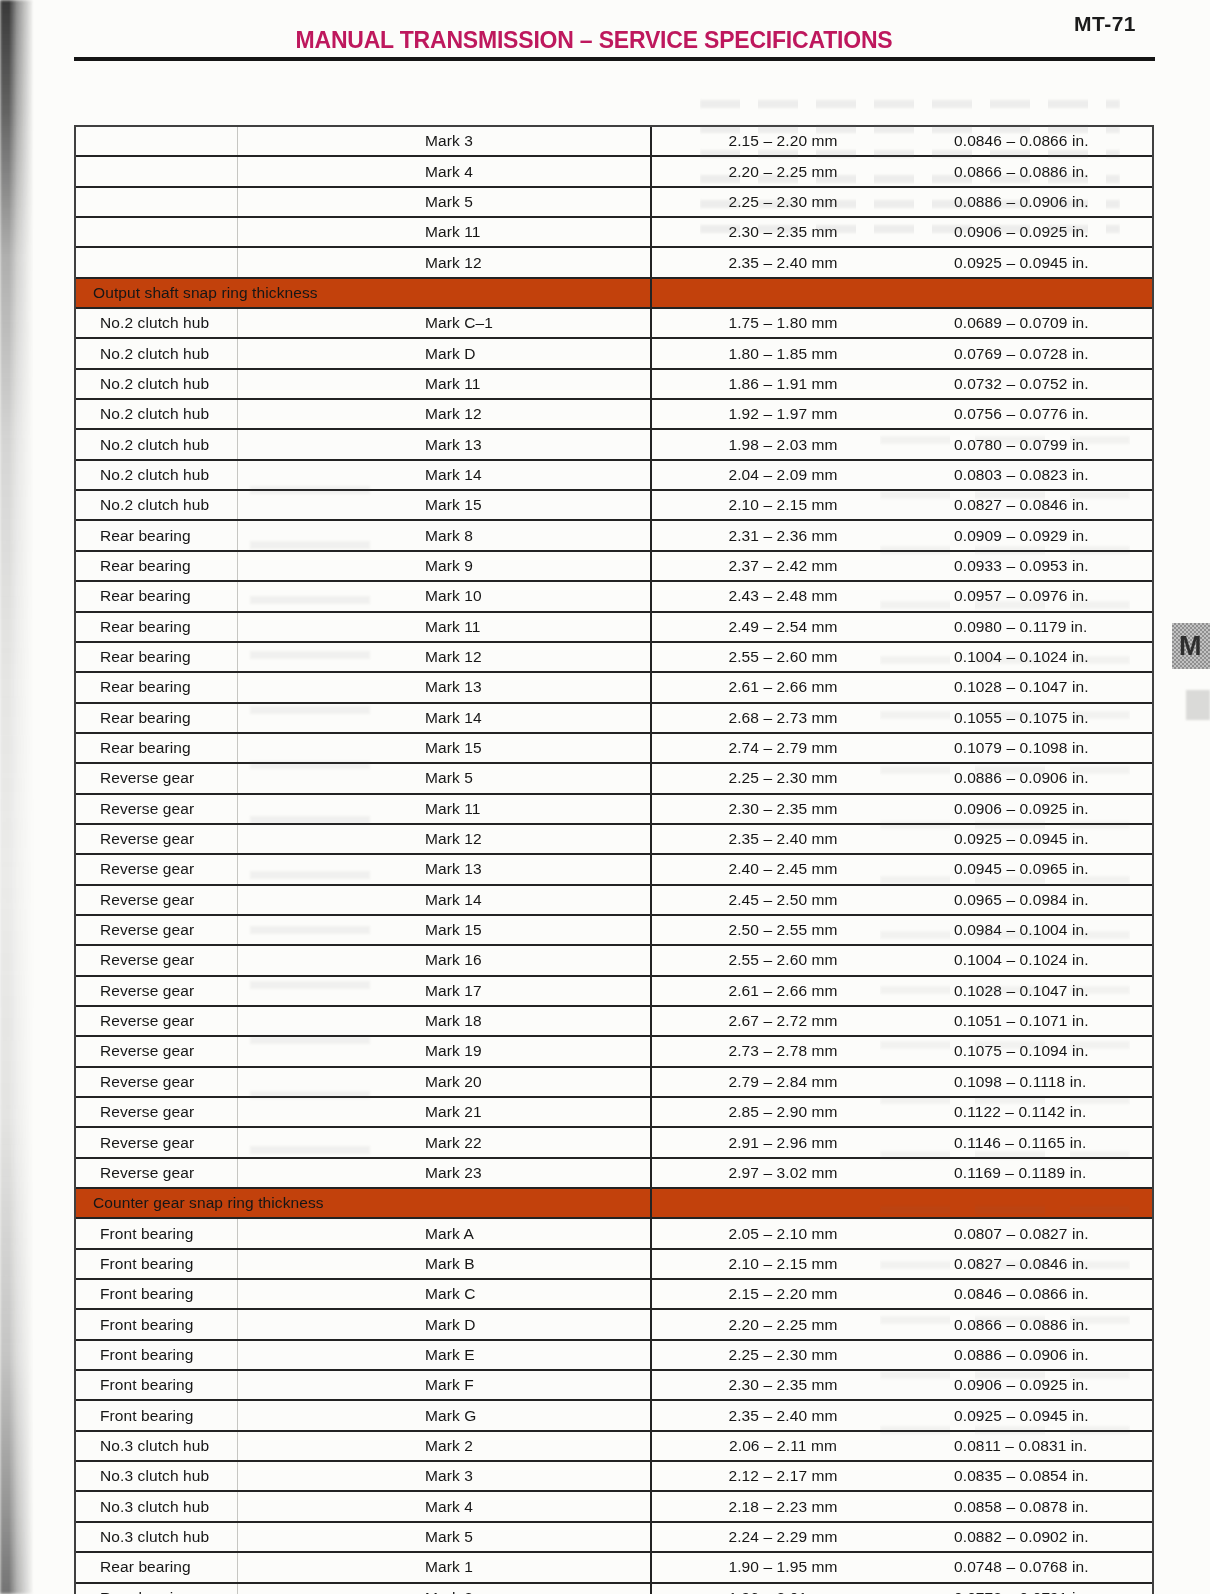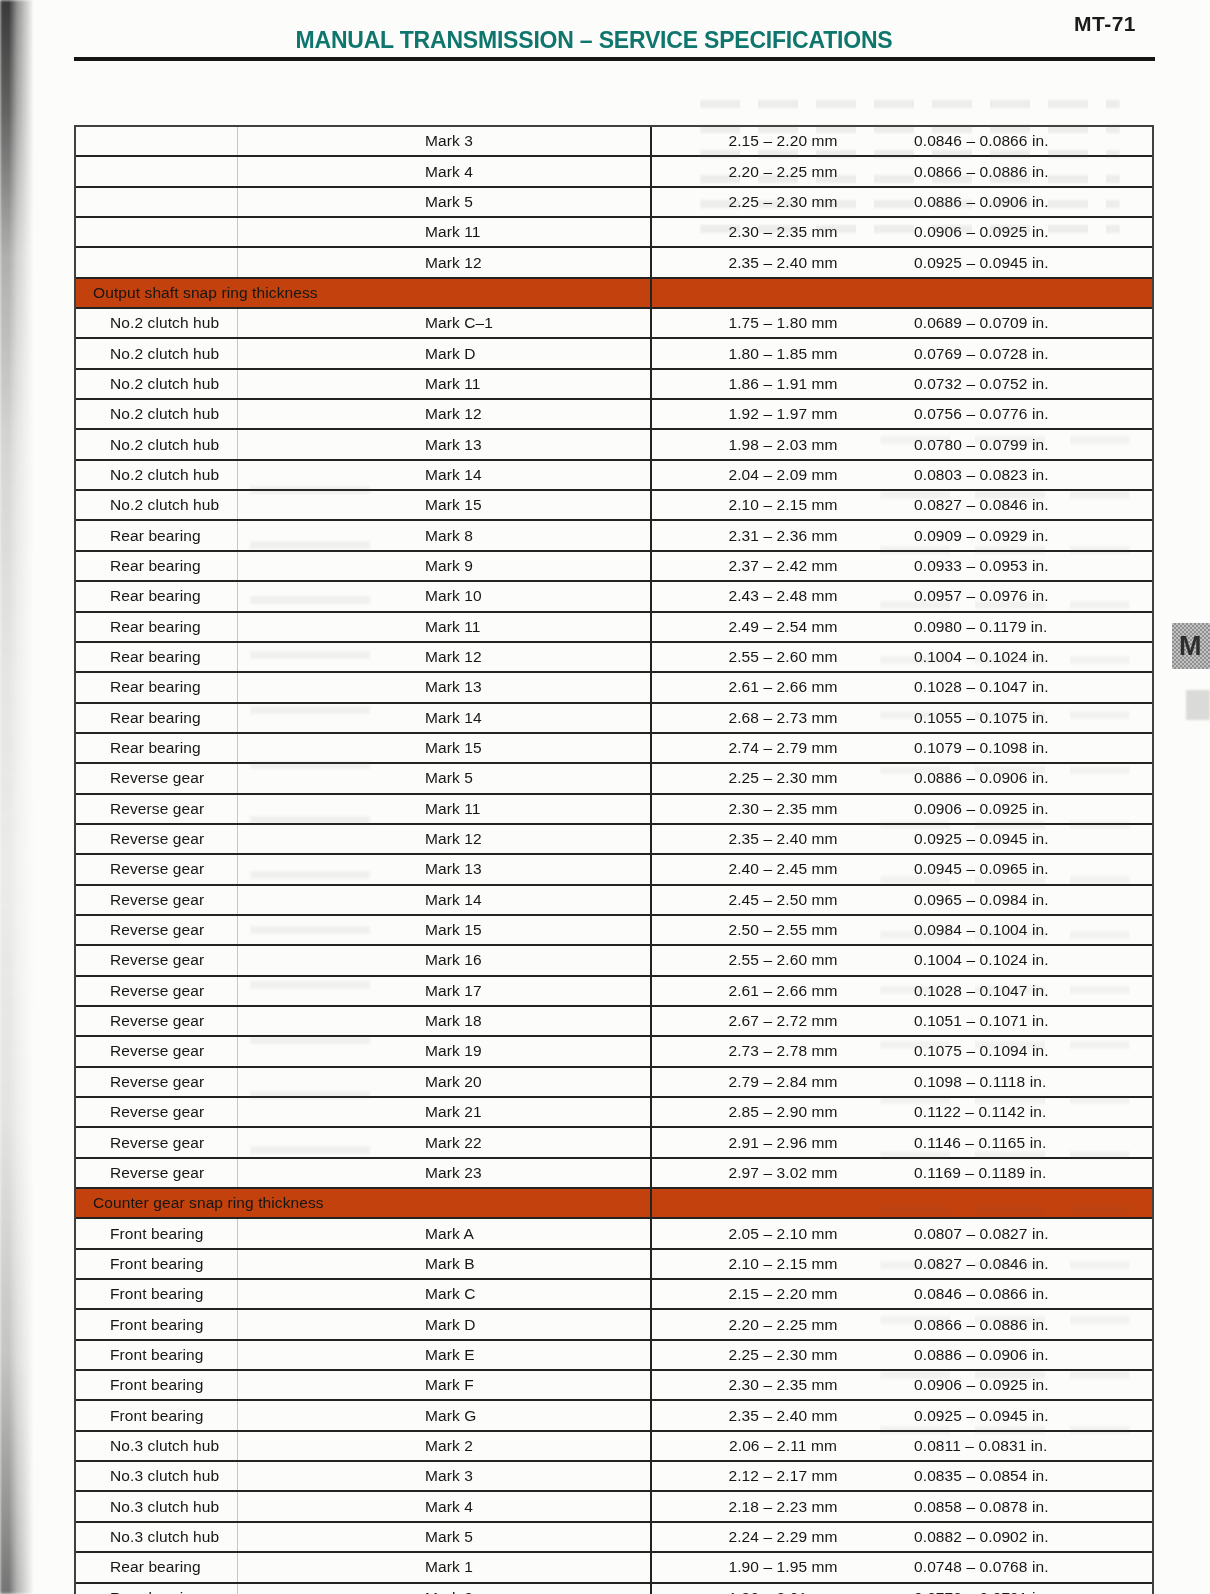--- a/index.html
+++ b/index.html
@@ -24,21 +24,21 @@
         rgba(130,130,130,.45) 85%,
         rgba(90,90,90,.65) 95%,
         rgba(70,70,70,.75) 100%);
     -webkit-mask-image:linear-gradient(to right,#000 0,#000 9px,rgba(0,0,0,.55) 17px,transparent 34px);
     mask-image:linear-gradient(to right,#000 0,#000 9px,rgba(0,0,0,.55) 17px,transparent 34px);
     filter:blur(1.5px);
   }
   .page-title{
     position:absolute;left:74px;top:27px;width:1040px;
     text-align:center;font-size:23px;font-weight:bold;letter-spacing:-0.2px;
-    white-space:nowrap;color:#0f766e;
+    white-space:nowrap;color:#be185d;
   }
   .page-number{
     position:absolute;left:1074px;top:12px;font-size:21px;font-weight:bold;
     letter-spacing:0.5px;color:#1b1b1b;white-space:nowrap;text-align:right;
   }
   .title-rule{
     position:absolute;left:74px;top:57px;width:1081px;height:4px;background:#151515;
   }
   
   .spec-table{
@@ -52,23 +52,23 @@
     position:absolute;left:0;top:0;right:0;bottom:0;
     display:flex;flex-direction:column;
   }
   .row{
     flex:1;display:flex;align-items:center;position:relative;
     border-top:2px solid #232323;
     font-size:15.5px;letter-spacing:0.1px;white-space:nowrap;
   }
   .row:first-child{border-top:none;}
   .row.section{background:#c2410c;}
-  .cell-component{width:163px;box-sizing:border-box;padding-left:34px;overflow:visible;}
+  .cell-component{width:163px;box-sizing:border-box;padding-left:24px;overflow:visible;}
   .cell-mark{width:413px;box-sizing:border-box;padding-left:186px;}
-  .cell-values{flex:1;display:flex;align-items:center;}
+  .cell-values{flex:1;display:flex;align-items:center;gap:40px;}
   .mm{width:262px;text-align:center;}
   .in{width:150px;text-align:left;}
   .cell-section{padding-left:17px;}
   .divider-main{
     position:absolute;left:574px;top:0;bottom:0;width:2px;background:#232323;
   }
   
   .binder-tab{
     position:absolute;right:0;top:623px;width:38px;height:46px;
     background:

